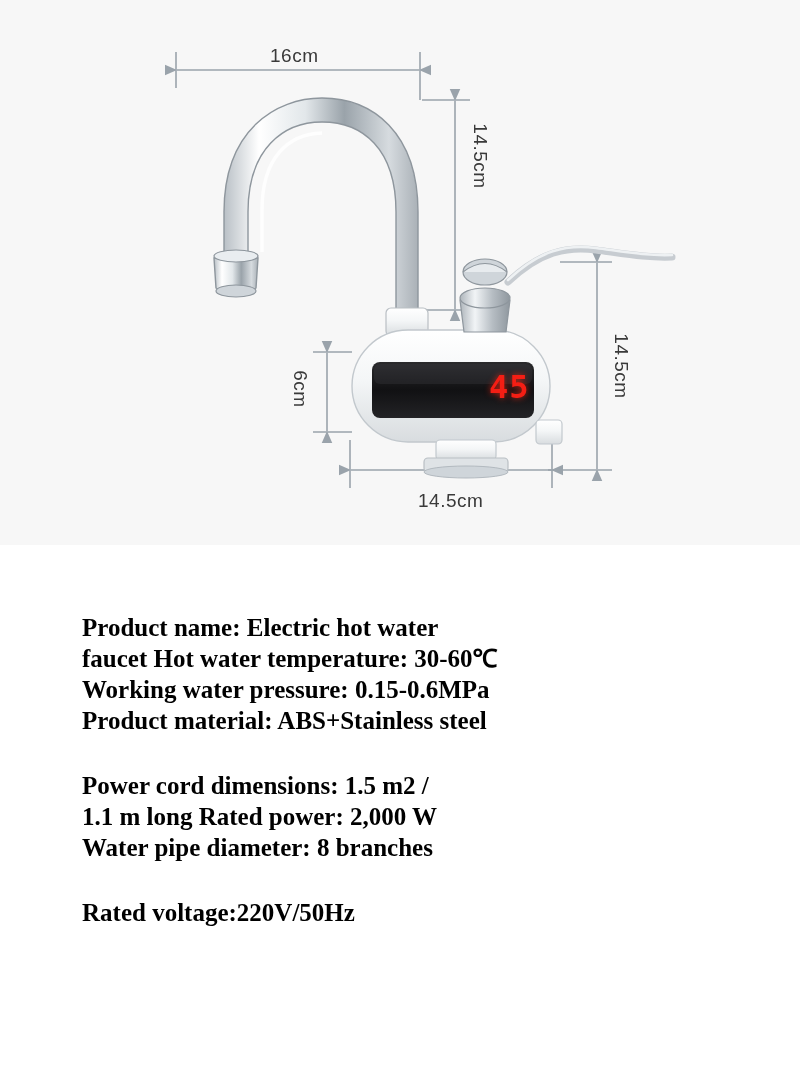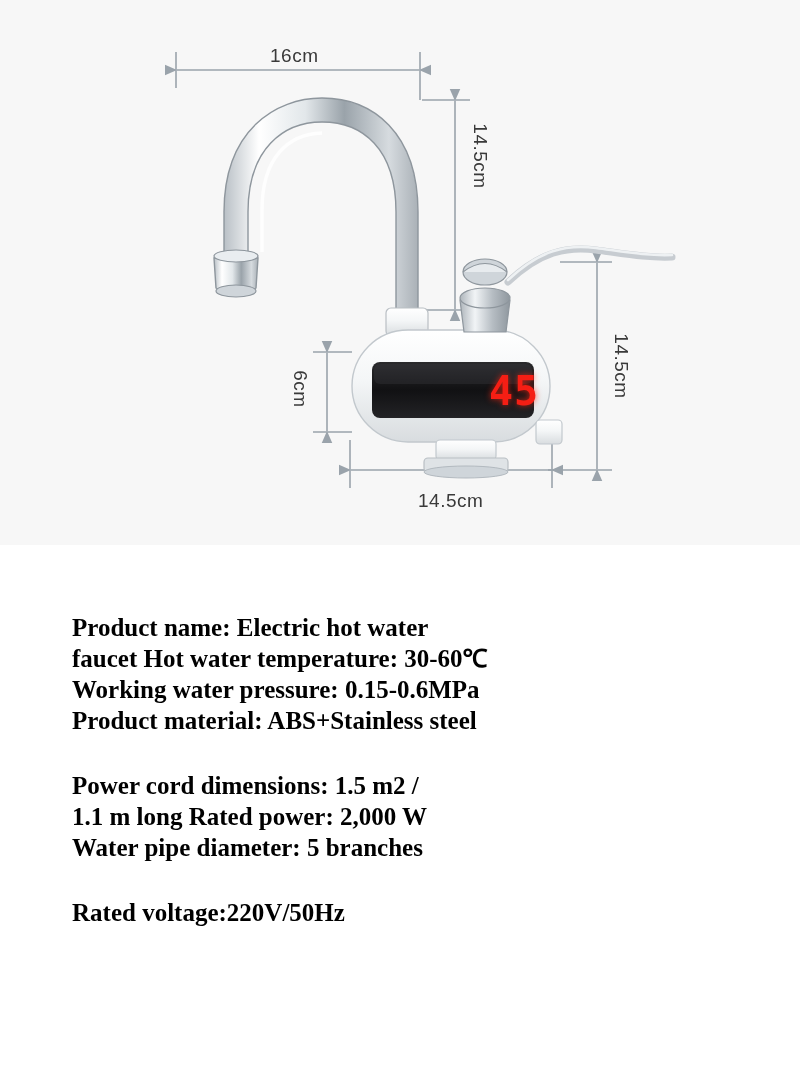--- a/index.html
+++ b/index.html
@@ -50,36 +50,36 @@
   #dim-height-body  { left: 588px; top: 355px; }
   #dim-height-small { left: 281px; top: 378px; }
   #dim-width-bottom { left: 418px; top: 490px; }
 
   
   .led-readout {
     position: absolute;
     left: 489px;
     top: 368px;
     font-family: "DejaVu Sans Mono", monospace;
-    font-size: 40px;
+    font-size: 32px;
     font-weight: bold;
     color: #f51e14;
     letter-spacing: 1px;
     text-shadow: 0 0 6px rgba(255, 40, 20, 0.75);
   }
 
   
   .specs {
     position: absolute;
     left: 68px;
     top: 612px;
     width: 700px;
   }
   .spec-group {
-    margin: 0 0 34px 4px;
+    margin: 0 0 34px 14px;
   }
   .spec-group:last-child { margin-bottom: 0; }
   .spec-line {
     font-family: "Liberation Serif", serif;
     font-weight: bold;
     font-size: 25px;
     line-height: 31px;
     color: #000000;
     white-space: pre-wrap;
   }
@@ -213,21 +213,21 @@
   <div class="spec-group">
     <div class="spec-line">Product name: Electric hot water</div>
     <div class="spec-line">faucet Hot water temperature: 30-60℃</div>
     <div class="spec-line">Working water pressure: 0.15-0.6MPa</div>
     <div class="spec-line">Product material: ABS+Stainless steel</div>
   </div>
 
   <div class="spec-group">
     <div class="spec-line">Power cord dimensions: 1.5 m2 /</div>
     <div class="spec-line">1.1 m long Rated power: 2,000 W</div>
-    <div class="spec-line">Water pipe diameter: 5 branches</div>
+    <div class="spec-line">Water pipe diameter: 8 branches</div>
   </div>
 
   <div class="spec-group">
     <div class="spec-line">Rated voltage:220V/50Hz</div>
   </div>
 
 
 </div>
 
 </body></html>

